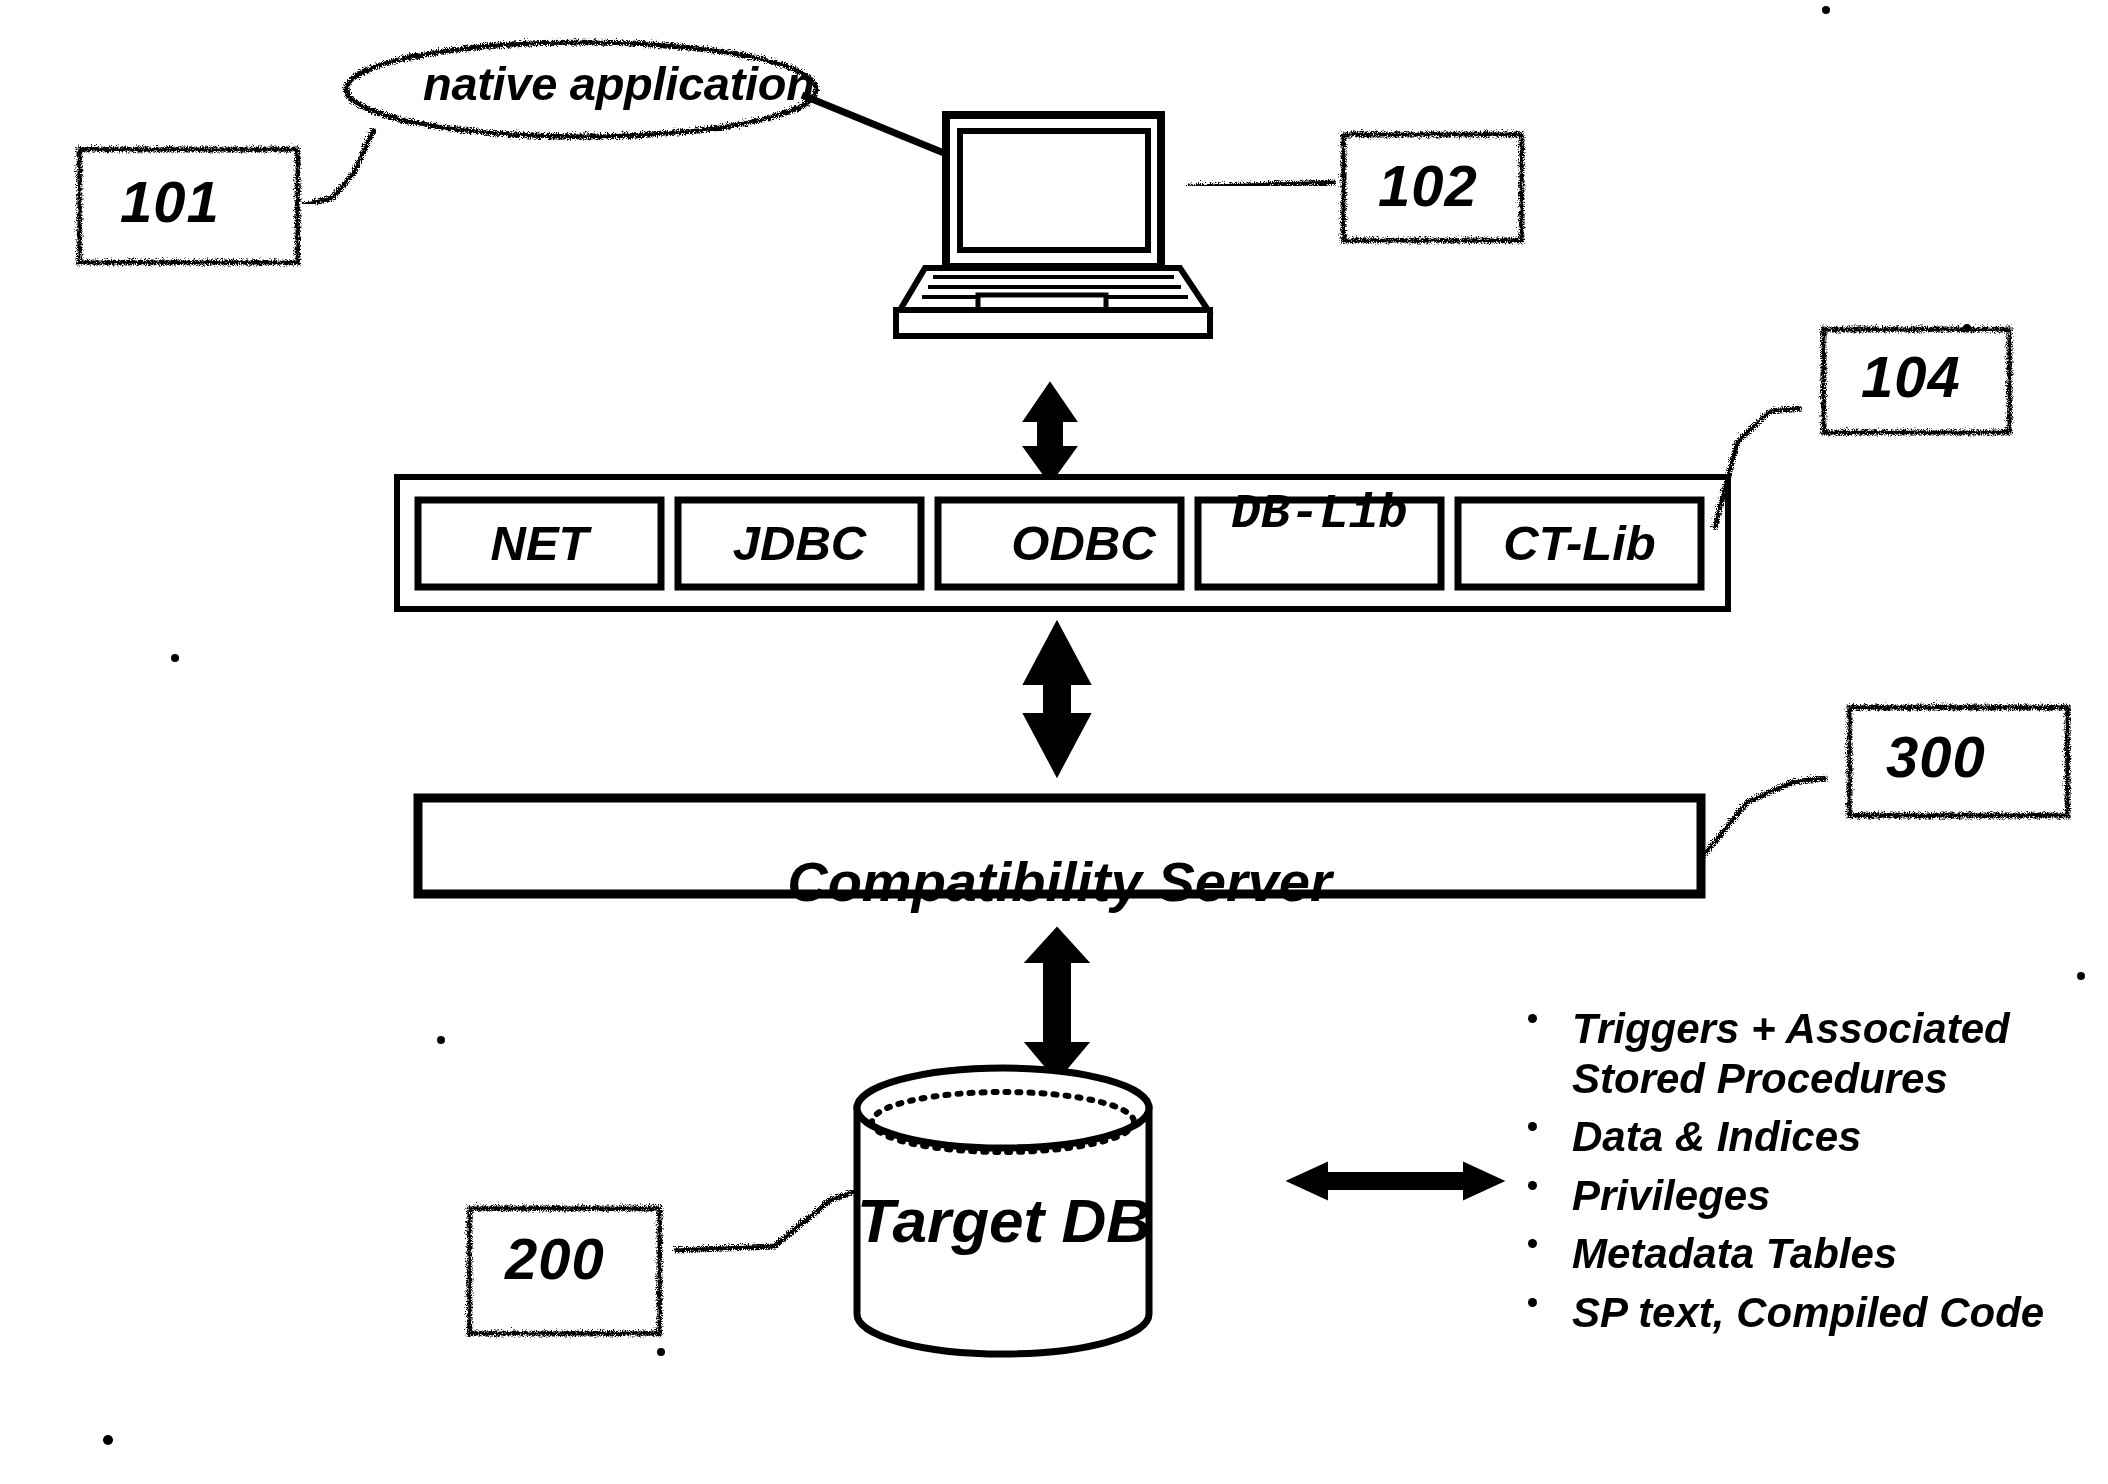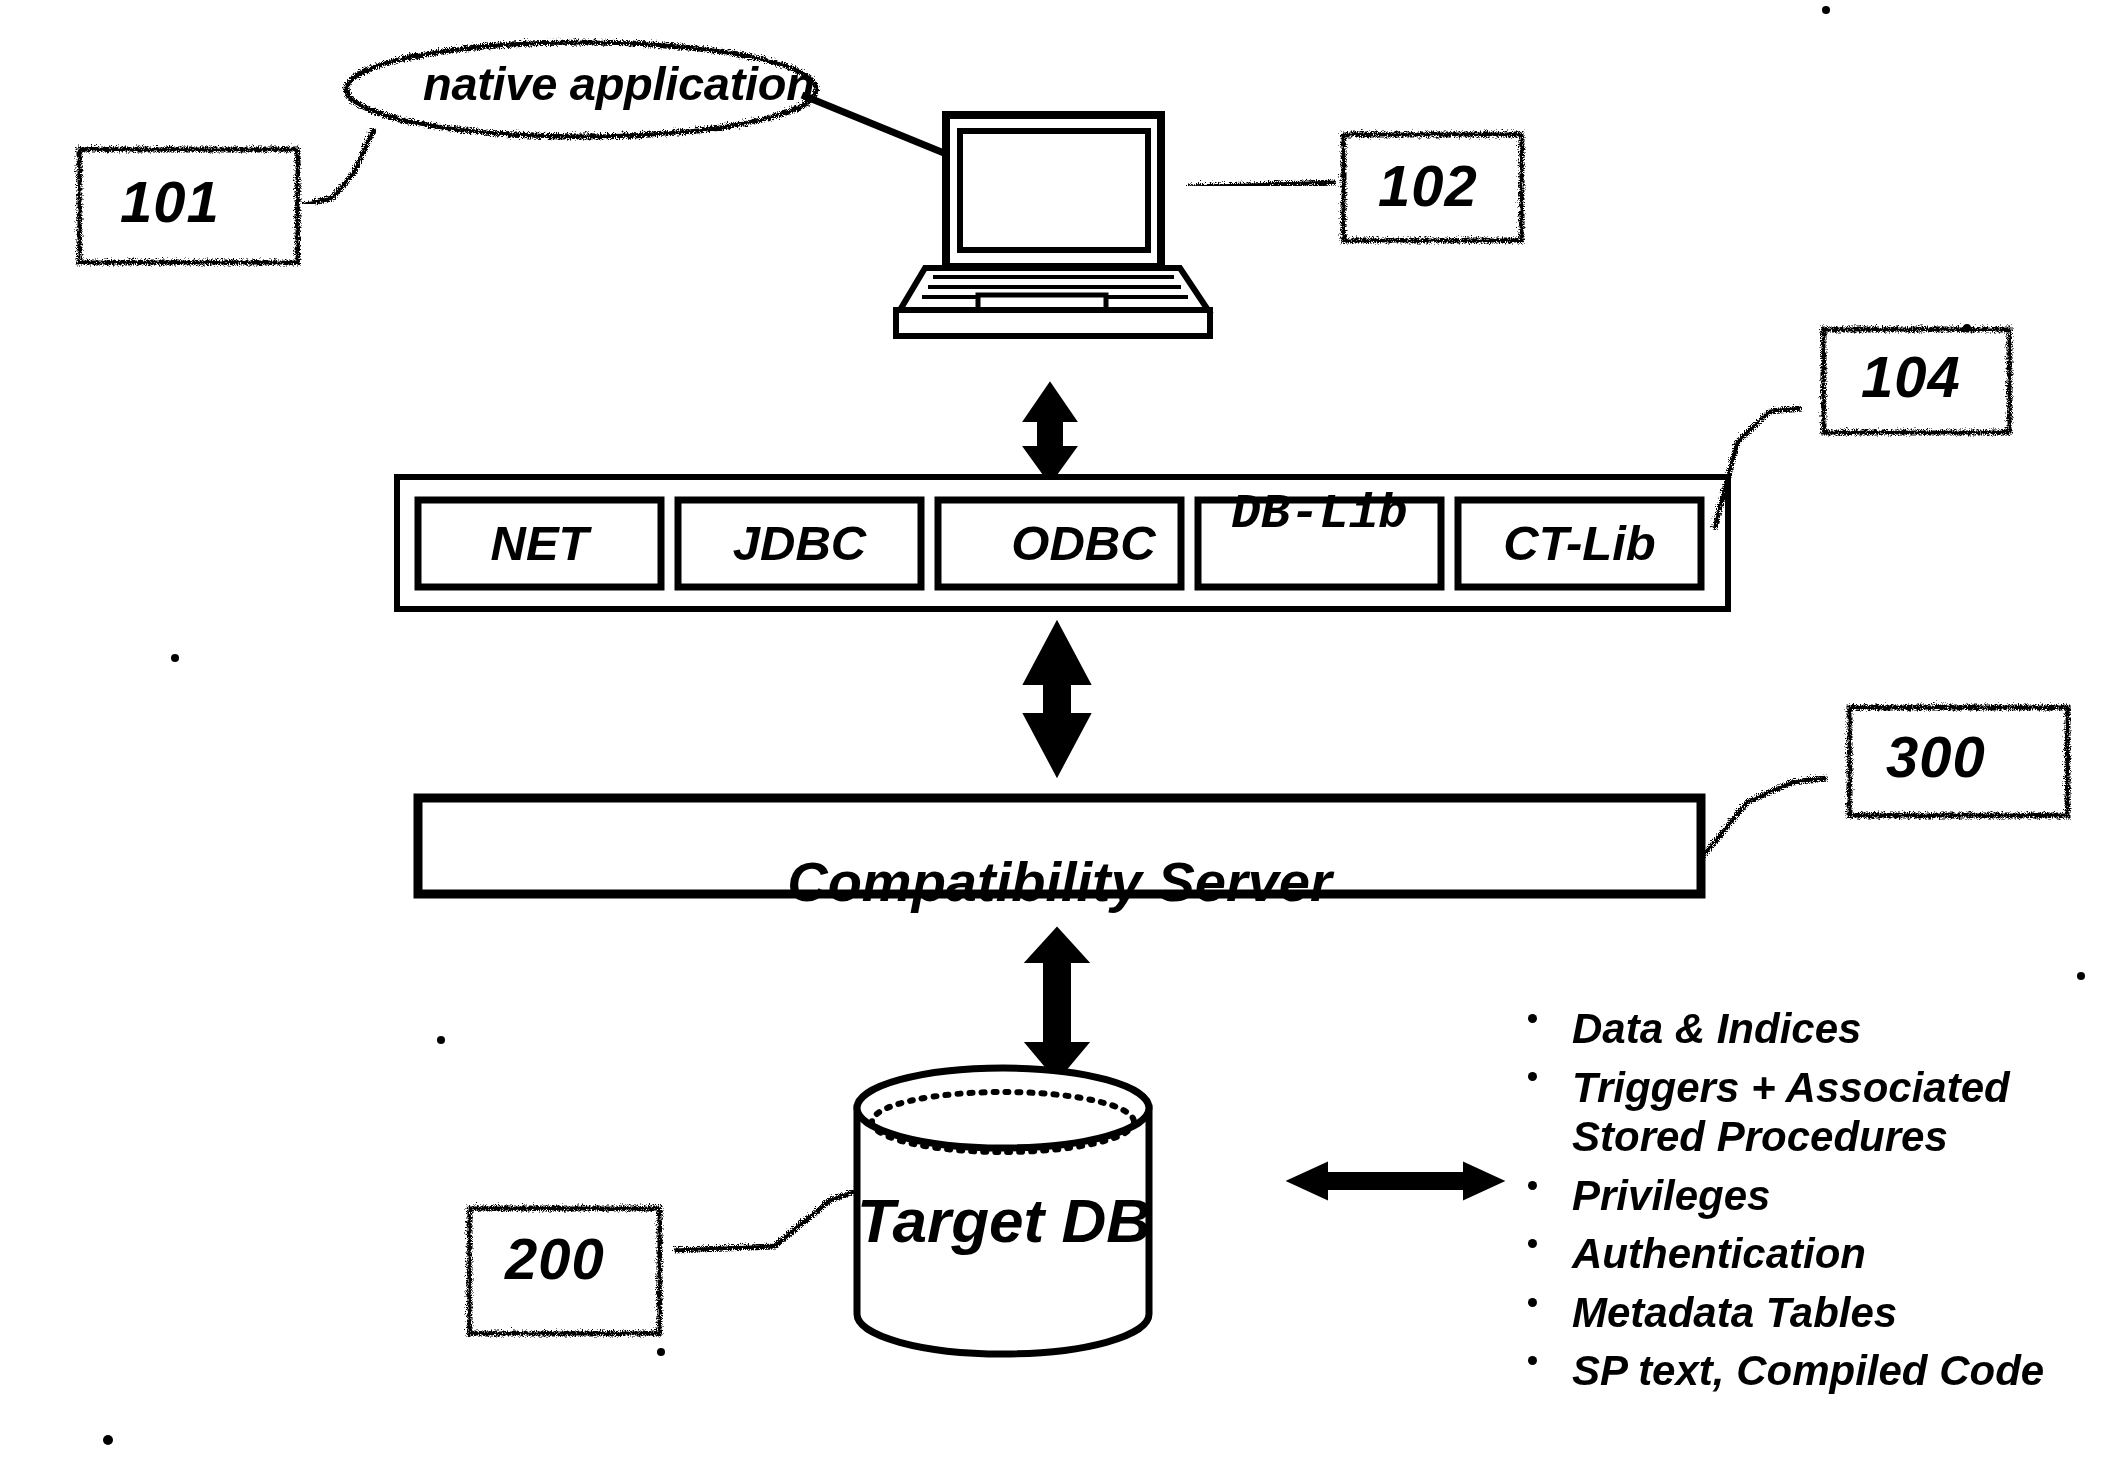--- a/index.html
+++ b/index.html
@@ -266,37 +266,33 @@
   <div class="txt proto-label" style="left:1198px; top:490px; width:243px;font-family:Liberation Mono, monospace;">DB-Lib</div>
   <div class="txt proto-label" style="left:1458px; top:519px; width:243px;">CT-Lib</div>
 
   <div class="txt server-label" style="left:418px; top:818px; width:1283px; text-align:center;margin-top:36px;">Compatibility Server</div>
 
   <div class="txt db-label" style="left:857px; top:1190px; width:292px; text-align:left;">Target DB</div>
 
   <div class="bullet-list">
     <div class="bullet-row">
       <span class="bullet-dot"></span>
-      <span class="bullet-text">Data &amp; Indices</span>
-    </div>
-    <div class="bullet-row">
-      <span class="bullet-dot"></span>
       <span class="bullet-text" style="white-space:pre-line;">Triggers + Associated
 Stored Procedures</span>
     </div>
     <div class="bullet-row">
       <span class="bullet-dot"></span>
+      <span class="bullet-text">Data &amp; Indices</span>
+    </div>
+    <div class="bullet-row">
+      <span class="bullet-dot"></span>
       <span class="bullet-text">Privileges</span>
     </div>
     <div class="bullet-row">
       <span class="bullet-dot"></span>
-      <span class="bullet-text">Authentication</span>
-    </div>
-    <div class="bullet-row">
-      <span class="bullet-dot"></span>
       <span class="bullet-text">Metadata Tables</span>
     </div>
     <div class="bullet-row">
       <span class="bullet-dot"></span>
       <span class="bullet-text">SP text, Compiled Code</span>
     </div>
   </div>
 
 </div>
 

